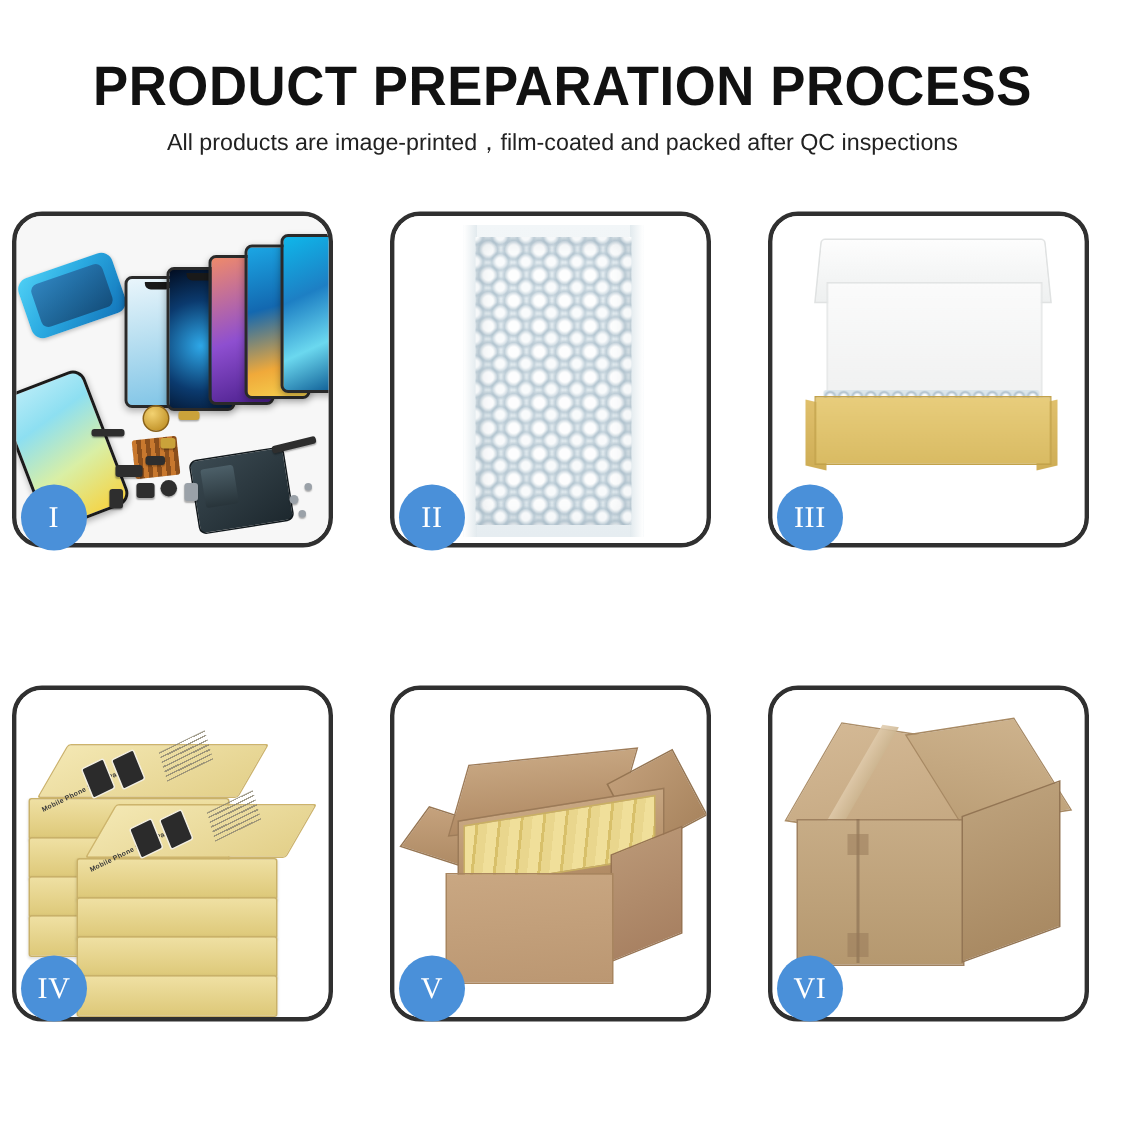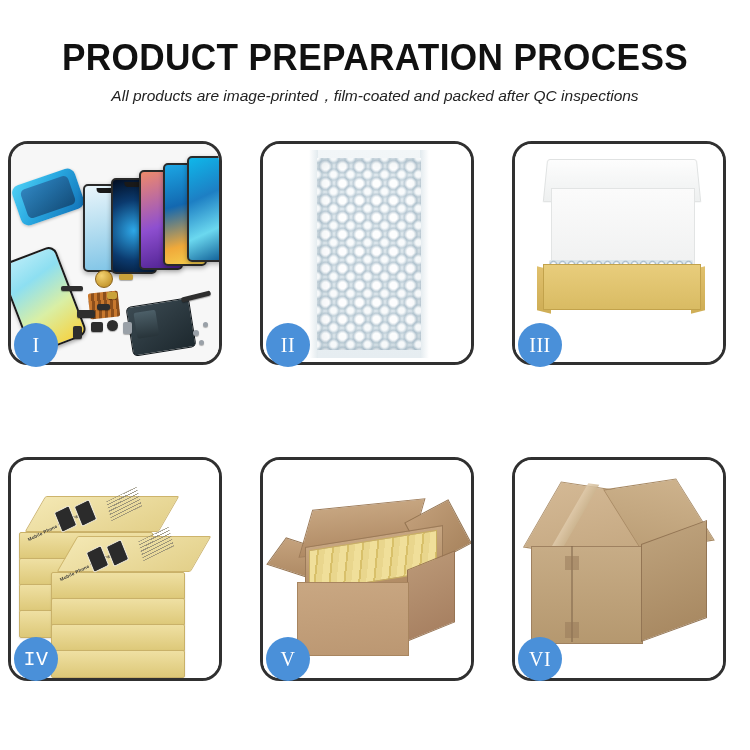--- a/index.html
+++ b/index.html
@@ -28,21 +28,20 @@
     white-space:nowrap;
   }
   .subtitle{
     position:absolute;left:0;top:86px;width:750px;
     text-align:center;
     font-size:15.5px;
     line-height:20px;
     font-weight:400;
     color:#222222;
     white-space:nowrap;
-    font-style:italic;
   }
 
   
   .grid{
     position:absolute;left:8px;top:141px;width:734px;height:540px;
   }
   .panel{
     position:absolute;
     width:214px;height:224px;
     border:3px solid #303030;
@@ -68,21 +67,21 @@
     color:#ffffff;
     display:flex;align-items:center;justify-content:center;
     font-family:"Liberation Serif", serif;
     font-size:20px;
     letter-spacing:0.5px;
     z-index:40;
   }
   .b1{left:6px;  top:182px;}
   .b2{left:258px;top:182px;}
   .b3{left:510px;top:182px;}
-  .b4{left:6px;  top:496px;font-family:Liberation Mono, monospace;}
+  .b4{left:6px;  top:496px;}
   .b5{left:258px;top:496px;}
   .b6{left:510px;top:496px;}
 
   
   .scene1{position:absolute;inset:0;background:#f7f7f7;}
   .sheet{
     position:absolute;
     background:linear-gradient(140deg,#4fd0f5 0%,#29a8e0 45%,#1272b8 100%);
     border-radius:8px;
     box-shadow:0 1px 3px rgba(0,0,0,.25);

